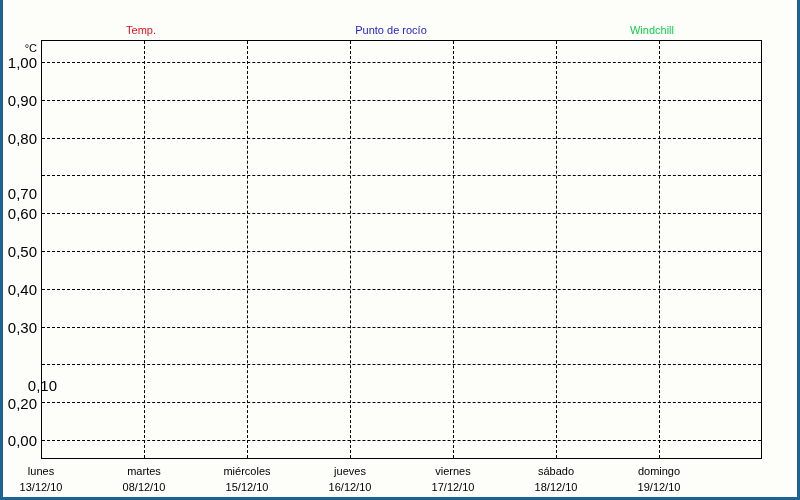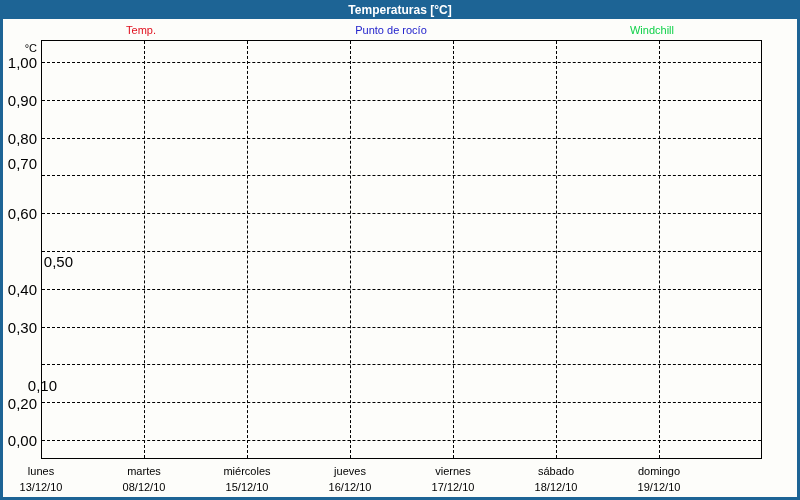--- a/index.html
+++ b/index.html
@@ -86,23 +86,20 @@
     color: #000000;
     white-space: nowrap;
   }
   .xday  { top: 465px; }
   .xdate { top: 481px; }
 </style>
 </head>
 <body>
 
 <div class="window">
-  <div class="titlebar">
-    <span>Temperaturas [°C]</span>
-  </div>
 
   <div id="legend">
       <div class="legend-item" style="left: 141px; color: rgb(224, 16, 30); text-align: center;">Temp.</div>
       <div class="legend-item" style="left: 391px; color: rgb(35, 35, 204);">Punto de rocío</div>
       <div class="legend-item" style="left: 652px; color: rgb(15, 209, 73);">Windchill</div>
     </div>
 
   <div class="unit-label">°C</div>
 
   <div class="plot" id="plot">
@@ -122,23 +119,23 @@
       <div class="vgrid" style="left: 308px;"></div>
       <div class="vgrid" style="left: 411px;"></div>
       <div class="vgrid" style="left: 514px;"></div>
       <div class="vgrid" style="left: 617px;"></div>
     </div>
 
   <div id="yticks">
       <div class="ytick" style="top: 56px;">1,00</div>
       <div class="ytick" style="top: 93.8px;">0,90</div>
       <div class="ytick" style="top: 131.6px;">0,80</div>
-      <div class="ytick" style="top: 157px; text-align: right;">0,70</div>
+      <div class="ytick" style="top: 187px; text-align: right;">0,70</div>
       <div class="ytick" style="top: 207.2px;">0,60</div>
-      <div class="ytick" style="top: 255px; margin-left: 36px;">0,50</div>
+      <div class="ytick" style="top: 245px;">0,50</div>
       <div class="ytick" style="top: 282.8px;">0,40</div>
       <div class="ytick" style="top: 320.6px;">0,30</div>
       <div class="ytick" style="top: 369px; margin-top: 28px;">0,20</div>
       <div class="ytick" style="top: 379px; padding-left: 20px;">0,10</div>
       <div class="ytick" style="top: 434px;">0,00</div>
     </div>
   <div id="xlabels">
       <div class="xday" style="left: 41px;">lunes</div>
       <div class="xdate" style="left: 41px;">13/12/10</div>
       <div class="xday" style="left: 144px;">martes</div>

